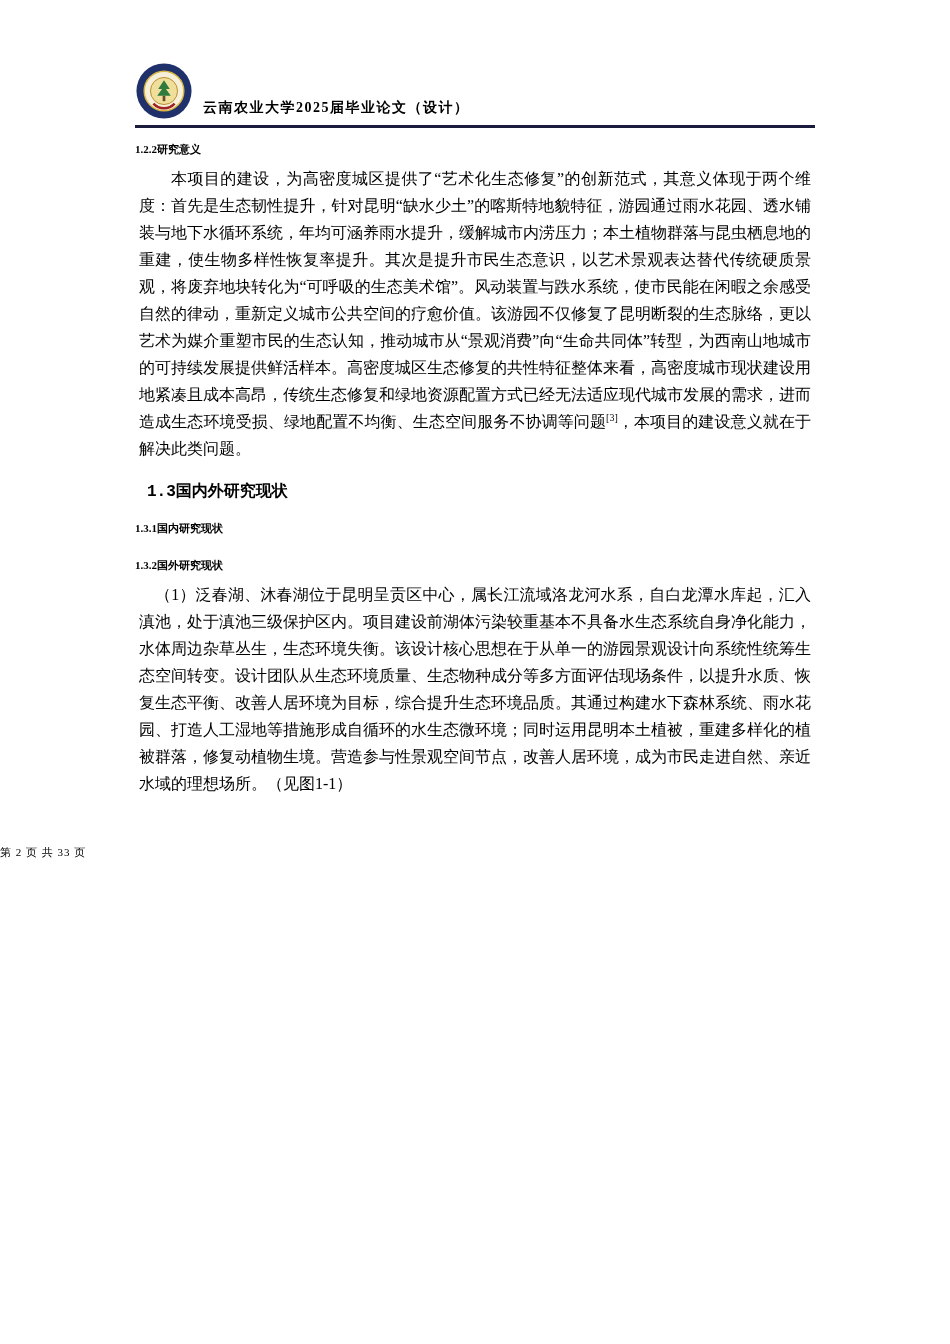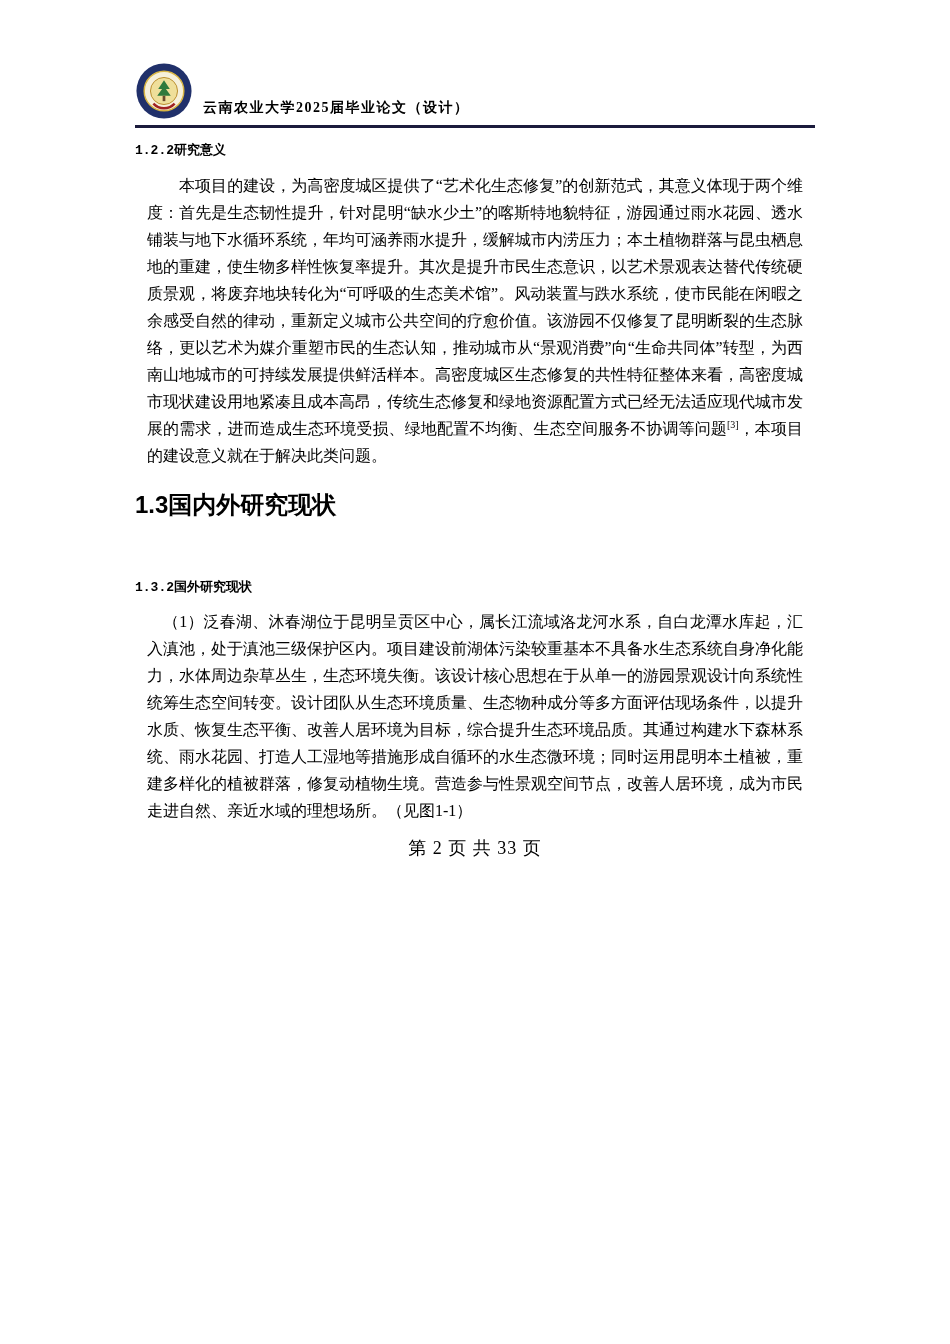--- a/index.html
+++ b/index.html
@@ -12,38 +12,38 @@
   }
   .inner { position:absolute; top:60px; left:135px; width:680px; }
   .header-row { display:flex; align-items:flex-end; gap:10px; height:60px; }
   .logo { width:58px; height:58px; flex:0 0 auto; }
   .header-title {
     font-size:14px; font-weight:bold; letter-spacing:1.5px;
     padding-bottom:3px; line-height:1.2;
   }
   .header-rule { height:3px; background:#1b1b3c; margin-top:5px; }
   .h2 {
-    font-size:24px; font-weight:bold; margin:20px 0 0 0; line-height:1.35;
-    font-family:Liberation Sans, sans-serif;
+    font-size:16px; font-weight:bold; margin:20px 0 0 12px; line-height:1.35;
+    font-family:Liberation Mono, monospace;
   }
   .h3 {
-    font-size:13px; font-weight:bold; margin:18px 0 8px 0; line-height:1.35;
-    font-family:Liberation Mono, monospace;
+    font-size:11px; font-weight:bold; margin:18px 0 8px 0; line-height:1.35;
+    font-family:Liberation Serif, serif;
   }
   .h3.first { margin-top:14px; }
-  .h3.gap-large { margin-top:58px; }
+  .h3.gap-large { margin-top:22px; }
   .para {
     font-size:16px; line-height:27px; text-align:justify;
-    text-indent:2em; margin:12px;
+    text-indent:2em; margin:4px;
   }
   .para.indent-1 { text-indent:1em; }
   sup.cite { font-size:10px; line-height:0; vertical-align:super; }
   .footer {
     position:absolute; left:0; right:0; bottom:82px;
-    text-align:center; font-size:18px; letter-spacing:1px;
+    text-align:left; font-size:11px; letter-spacing:1px;
   }
 </style>
 </head>
 <body>
 
 <div class="page">
   <div class="inner">
 
     <div class="header">
       <div class="header-row">
@@ -58,20 +58,21 @@
         <div class="header-title">云南农业大学2025届毕业论文（设计）</div>
       </div>
       <div class="header-rule"></div>
     </div>
 
     <h3 class="h3 first">1.2.2研究意义</h3>
     <p class="para"><span>本项目的建设，为高密度城区提供了“艺术化生态修复”的创新范式，其意义体现于两个维度：首先是生态韧性提升，针对昆明“缺水少土”的喀斯特地貌特征，游园通过雨水花园、透水铺装与地下水循环系统，年均可涵养雨水提升，缓解城市内涝压力；本土植物群落与昆虫栖息地的重建，使生物多样性恢复率提升。其次是提升市民生态意识，以艺术景观表达替代传统硬质景观，将废弃地块转化为“可呼吸的生态美术馆”。风动装置与跌水系统，使市民能在闲暇之余感受自然的律动，重新定义城市公共空间的疗愈价值。该游园不仅修复了昆明断裂的生态脉络，更以艺术为媒介重塑市民的生态认知，推动城市从“景观消费”向“生命共同体”转型，为西南山地城市的可持续发展提供鲜活样本。高密度城区生态修复的共性特征整体来看，高密度城市现状建设用地紧凑且成本高昂，传统生态修复和绿地资源配置方式已经无法适应现代城市发展的需求，进而造成生态环境受损、绿地配置不均衡、生态空间服务不协调等问题</span><sup class="cite">[3]</sup><span>，本项目的建设意义就在于解决此类问题。</span></p>
 
     <h2 class="h2">1.3国内外研究现状</h2>
 
+    <h3 class="h3">1.3.1国内研究现状</h3>
 
     <h3 class="h3 gap-large">1.3.2国外研究现状</h3>
 
     <p class="para indent-1">（1）泛春湖、沐春湖位于昆明呈贡区中心，属长江流域洛龙河水系，自白龙潭水库起，汇入滇池，处于滇池三级保护区内。项目建设前湖体污染较重基本不具备水生态系统自身净化能力，水体周边杂草丛生，生态环境失衡。该设计核心思想在于从单一的游园景观设计向系统性统筹生态空间转变。设计团队从生态环境质量、生态物种成分等多方面评估现场条件，以提升水质、恢复生态平衡、改善人居环境为目标，综合提升生态环境品质。其通过构建水下森林系统、雨水花园、打造人工湿地等措施形成自循环的水生态微环境；同时运用昆明本土植被，重建多样化的植被群落，修复动植物生境。营造参与性景观空间节点，改善人居环境，成为市民走进自然、亲近水域的理想场所。（见图1-1）</p>
 
   </div>
 
   <div class="footer">
     <span>第 2 页 共 33 页</span>
   </div>

